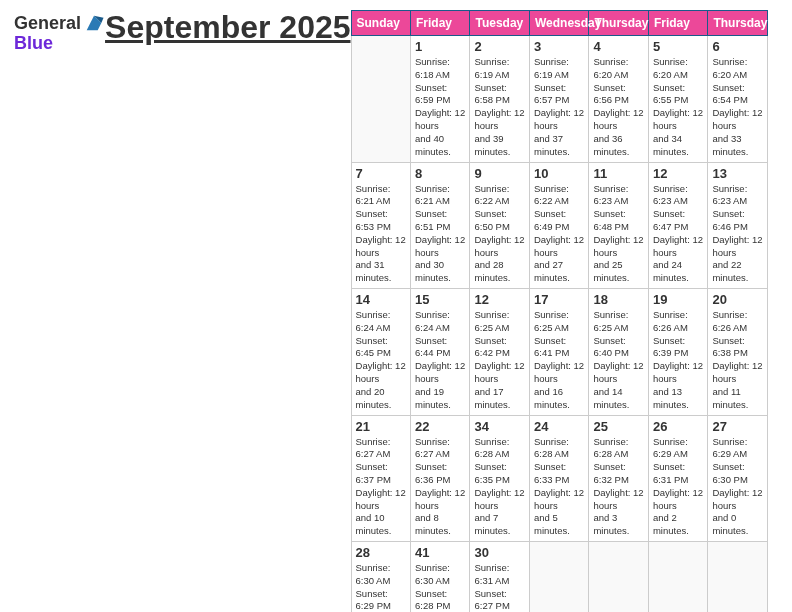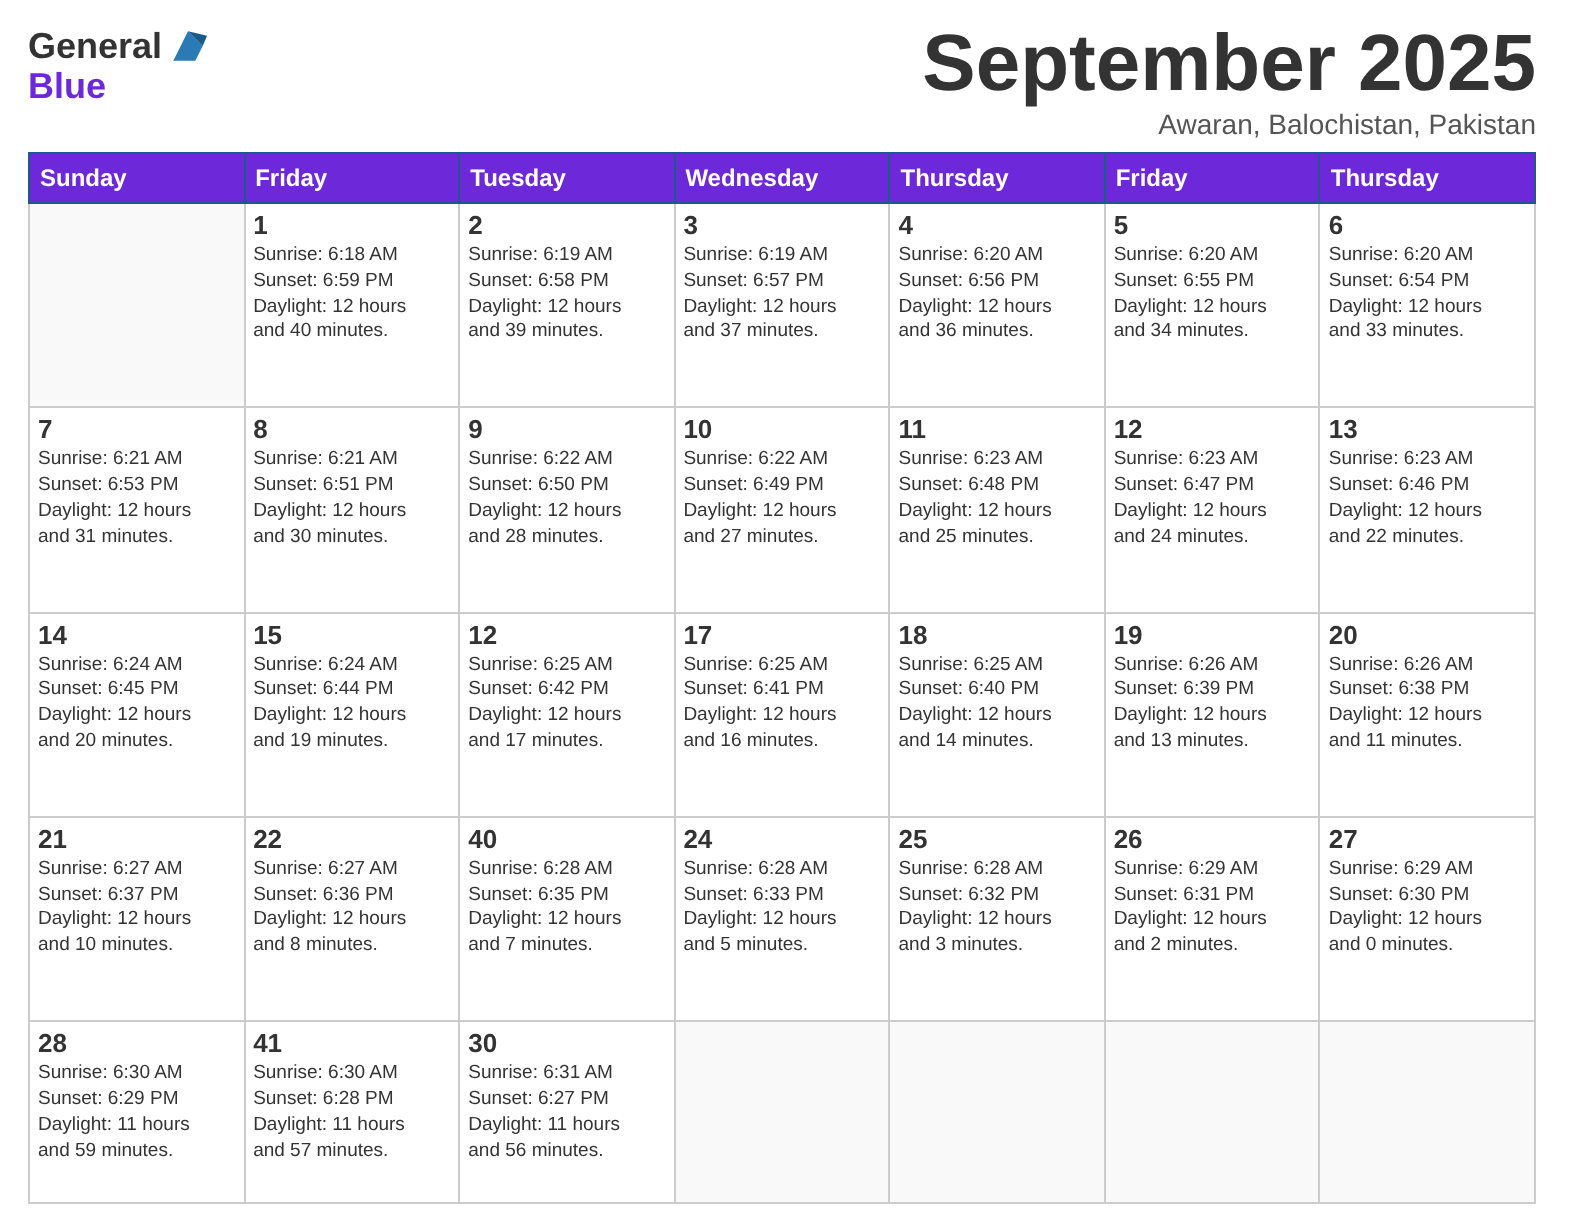--- a/index.html
+++ b/index.html
@@ -9,21 +9,21 @@
       background: #fff;
       font-family: Arial, sans-serif;
       font-size: 11px;
       overflow: hidden;
     }
     .page {
       width: 782px;
       height: 612px;
       padding: 10px 14px 10px 14px;
       display: flex;
-      flex-direction: column;
+      flex-direction: row;
     }
     .header {
       display: flex;
       align-items: flex-start;
       justify-content: space-between;
       margin-bottom: 6px;
     }
     .logo {
       display: flex;
       align-items: center;
@@ -47,38 +47,39 @@
     .logo-icon {
       width: 22px;
       height: 22px;
       margin-left: 2px;
       margin-top: -2px;
     }
     .title-block {
       text-align: right;
     }
     .month-title {
-      font-size: 40px;
+      font-size: 32px;
       font-weight: bold;
       color: #333;
       line-height: 1.1;
+      text-decoration: underline;
     }
     .subtitle {
       font-size: 14px;
       color: #555;
     }
     .calendar {
       flex: 1;
       border: 1px solid #ccc;
       border-collapse: collapse;
       width: 100%;
       table-layout: fixed;
     }
     .calendar th {
-      background-color: #6d28d9;
+      background-color: #ec4899;
       color: #fff;
       text-align: left;
       padding: 5px 5px;
       font-size: 12px;
       font-weight: bold;
       border: 1px solid #1a5a8a;
     }
     .calendar td {
       vertical-align: top;
       border: 1px solid #ccc;
@@ -116,21 +117,20 @@
           <svg class="logo-icon" viewBox="0 0 30 30">
             <polygon points="5,25 15,5 25,15 20,25" fill="#2a7ab5"></polygon>
             <polygon points="15,5 25,15 28,8" fill="#1a5a8a"></polygon>
           </svg>
         </div>
         <span class="logo-blue">Blue</span>
       </div>
     </div>
     <div class="title-block">
       <div class="month-title">September 2025</div>
-      <div class="subtitle">Awaran, Balochistan, Pakistan</div>
     </div>
   </div>
 
   <table class="calendar">
     <thead>
       <tr>
         <th>Sunday</th>
         <th>Friday</th>
         <th>Tuesday</th>
         <th>Wednesday</th>
@@ -230,21 +230,21 @@
         <tr>
           <td>
             <span class="day-num">21</span>
             <div class="day-info">Sunrise: 6:27 AM<br>Sunset: 6:37 PM<br>Daylight: 12 hours<br>and 10 minutes.</div>
           </td>
           <td>
             <span class="day-num">22</span>
             <div class="day-info">Sunrise: 6:27 AM<br>Sunset: 6:36 PM<br>Daylight: 12 hours<br>and 8 minutes.</div>
           </td>
           <td>
-            <span class="day-num">40</span>
+            <span class="day-num">34</span>
             <div class="day-info">Sunrise: 6:28 AM<br>Sunset: 6:35 PM<br>Daylight: 12 hours<br>and 7 minutes.</div>
           </td>
           <td>
             <span class="day-num">24</span>
             <div class="day-info">Sunrise: 6:28 AM<br>Sunset: 6:33 PM<br>Daylight: 12 hours<br>and 5 minutes.</div>
           </td>
           <td>
             <span class="day-num">25</span>
             <div class="day-info">Sunrise: 6:28 AM<br>Sunset: 6:32 PM<br>Daylight: 12 hours<br>and 3 minutes.</div>
           </td>

